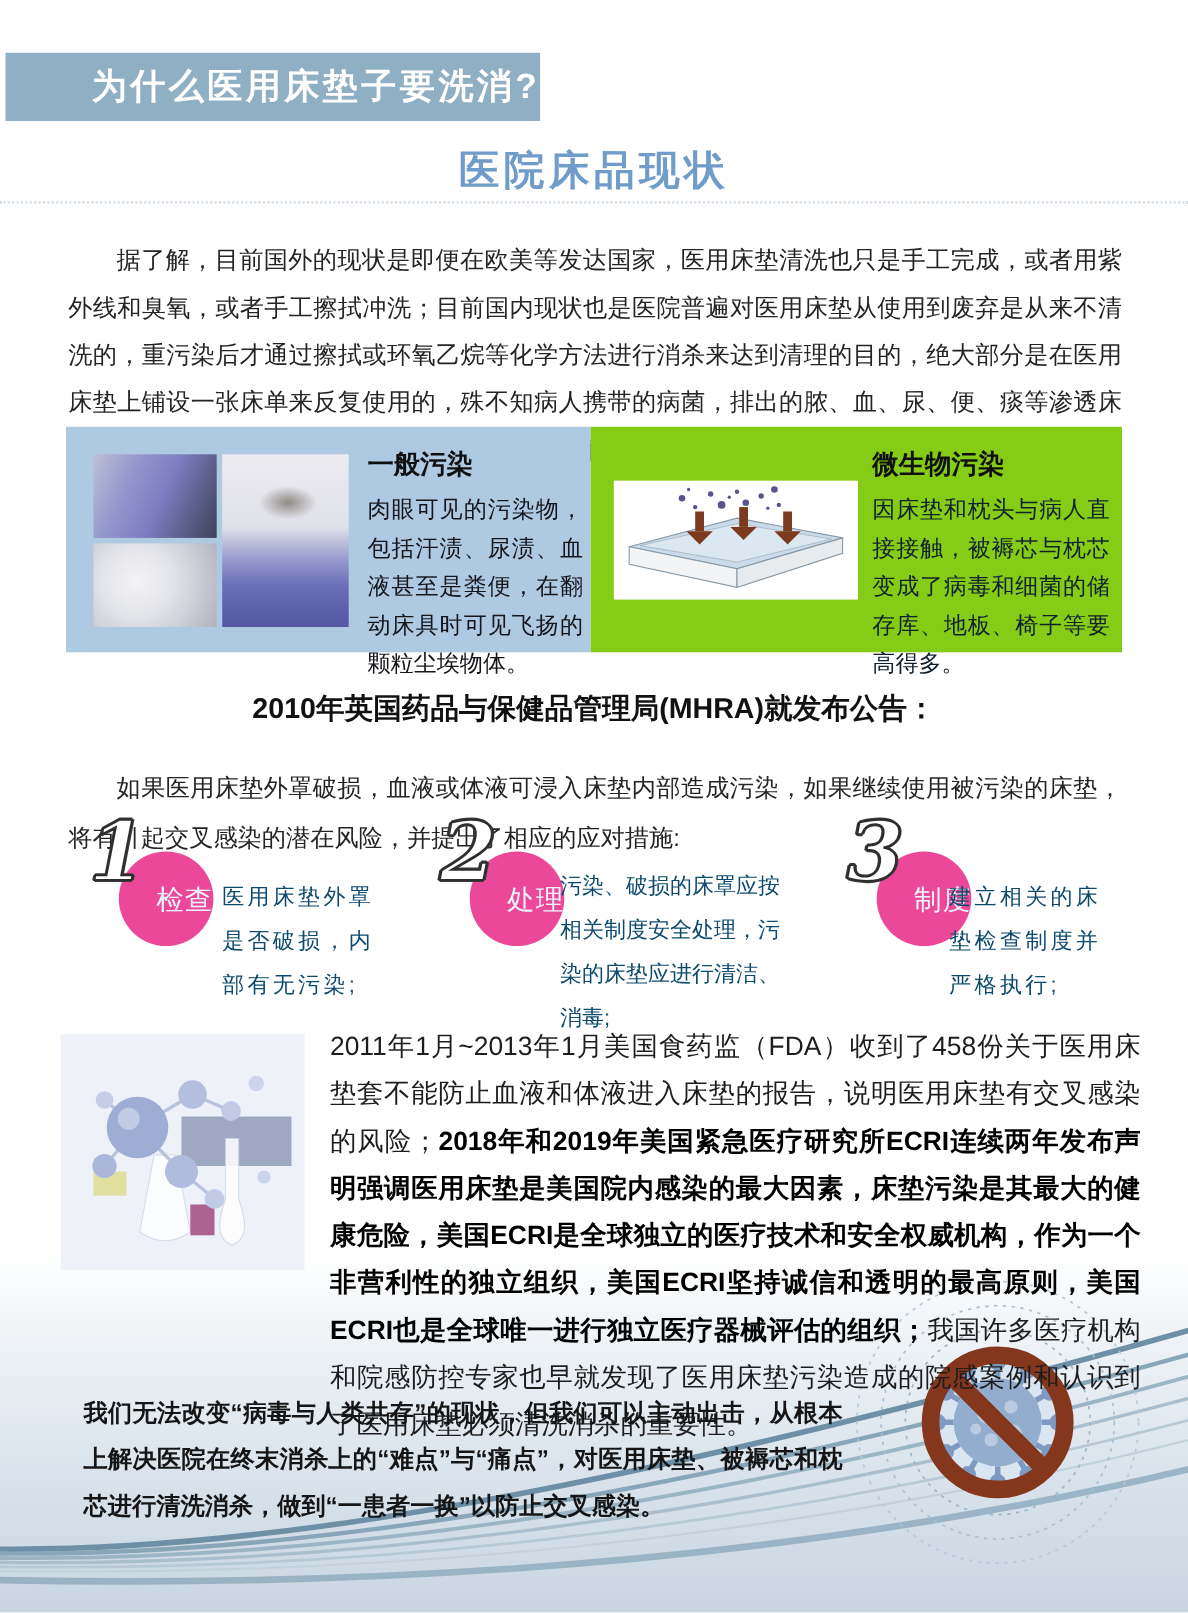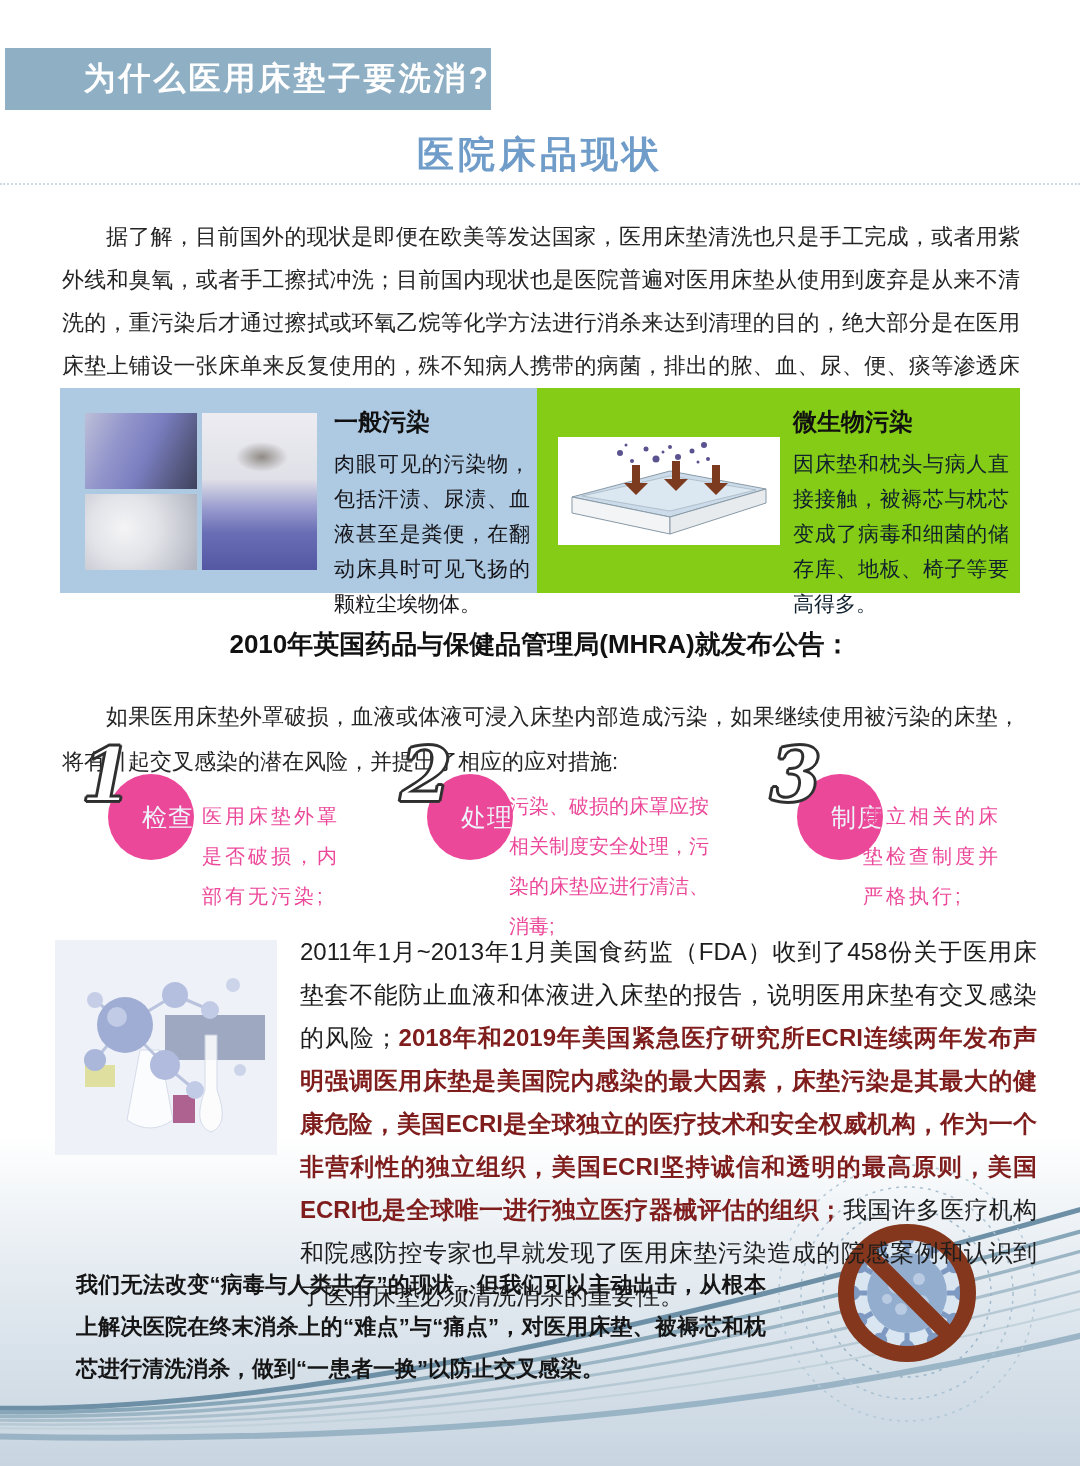--- a/index.html
+++ b/index.html
@@ -55,30 +55,30 @@
   .measures{position:absolute;left:60px;top:752px;width:980px;height:165px;z-index:2;}
   .badge{position:absolute;width:105px;height:115px;}
   .badge .circle{position:absolute;left:23px;top:22px;width:86px;height:86px;border-radius:50%;
     background:#ec4899;display:flex;align-items:center;justify-content:flex-end;}
   .badge .circle span{color:#eef4fb;font-size:25px;letter-spacing:1px;}
   .badge .num{position:absolute;left:-4px;top:-14px;z-index:3;
     font-family:"DejaVu Serif","Liberation Serif",serif;font-style:italic;font-weight:bold;
     font-size:74px;line-height:1;color:#ffffff;
     -webkit-text-stroke:2px #2e2e2e;
     text-shadow:2px 0 0 #3a3a3a,-2px 0 0 #3a3a3a,0 2px 0 #3a3a3a,0 -2px 0 #3a3a3a;}
-  .m-text{position:absolute;font-size:20px;line-height:40px;color:#ec4899;}
+  .m-text{position:absolute;font-size:20px;line-height:40px;color:#0c4a6e;}
   .badge1{left:25px;top:0;}  .text1{left:142px;top:24px;width:150px;letter-spacing:3px;}
   .badge2{left:344px;top:0;} .text2{left:449px;top:14px;width:208px;}
   .badge3{left:714px;top:0;} .text3{left:803px;top:24px;width:152px;letter-spacing:3px;}
 
   
   .molecule{position:absolute;left:55px;top:940px;width:222px;height:215px;z-index:2;}
   .fda{position:absolute;left:300px;top:906px;width:737px;z-index:2;
     font-size:24px;line-height:43px;text-align:justify;color:#1d1d1d;}
-  .fda .hl{color:#7f1d1d;font-weight:bold;}
+  .fda .hl{color:#000000;font-weight:bold;}
 
   
   .conclusion{position:absolute;left:76px;top:1242px;width:690px;z-index:3;
     font-size:22px;line-height:42px;font-weight:bold;color:#151515;text-align:justify;}
 
   
   .waves{position:absolute;left:0;bottom:0;width:1080px;height:320px;z-index:1;}
   .no-virus{position:absolute;left:772px;top:1158px;width:270px;height:270px;z-index:2;}
 </style>
 </head>

